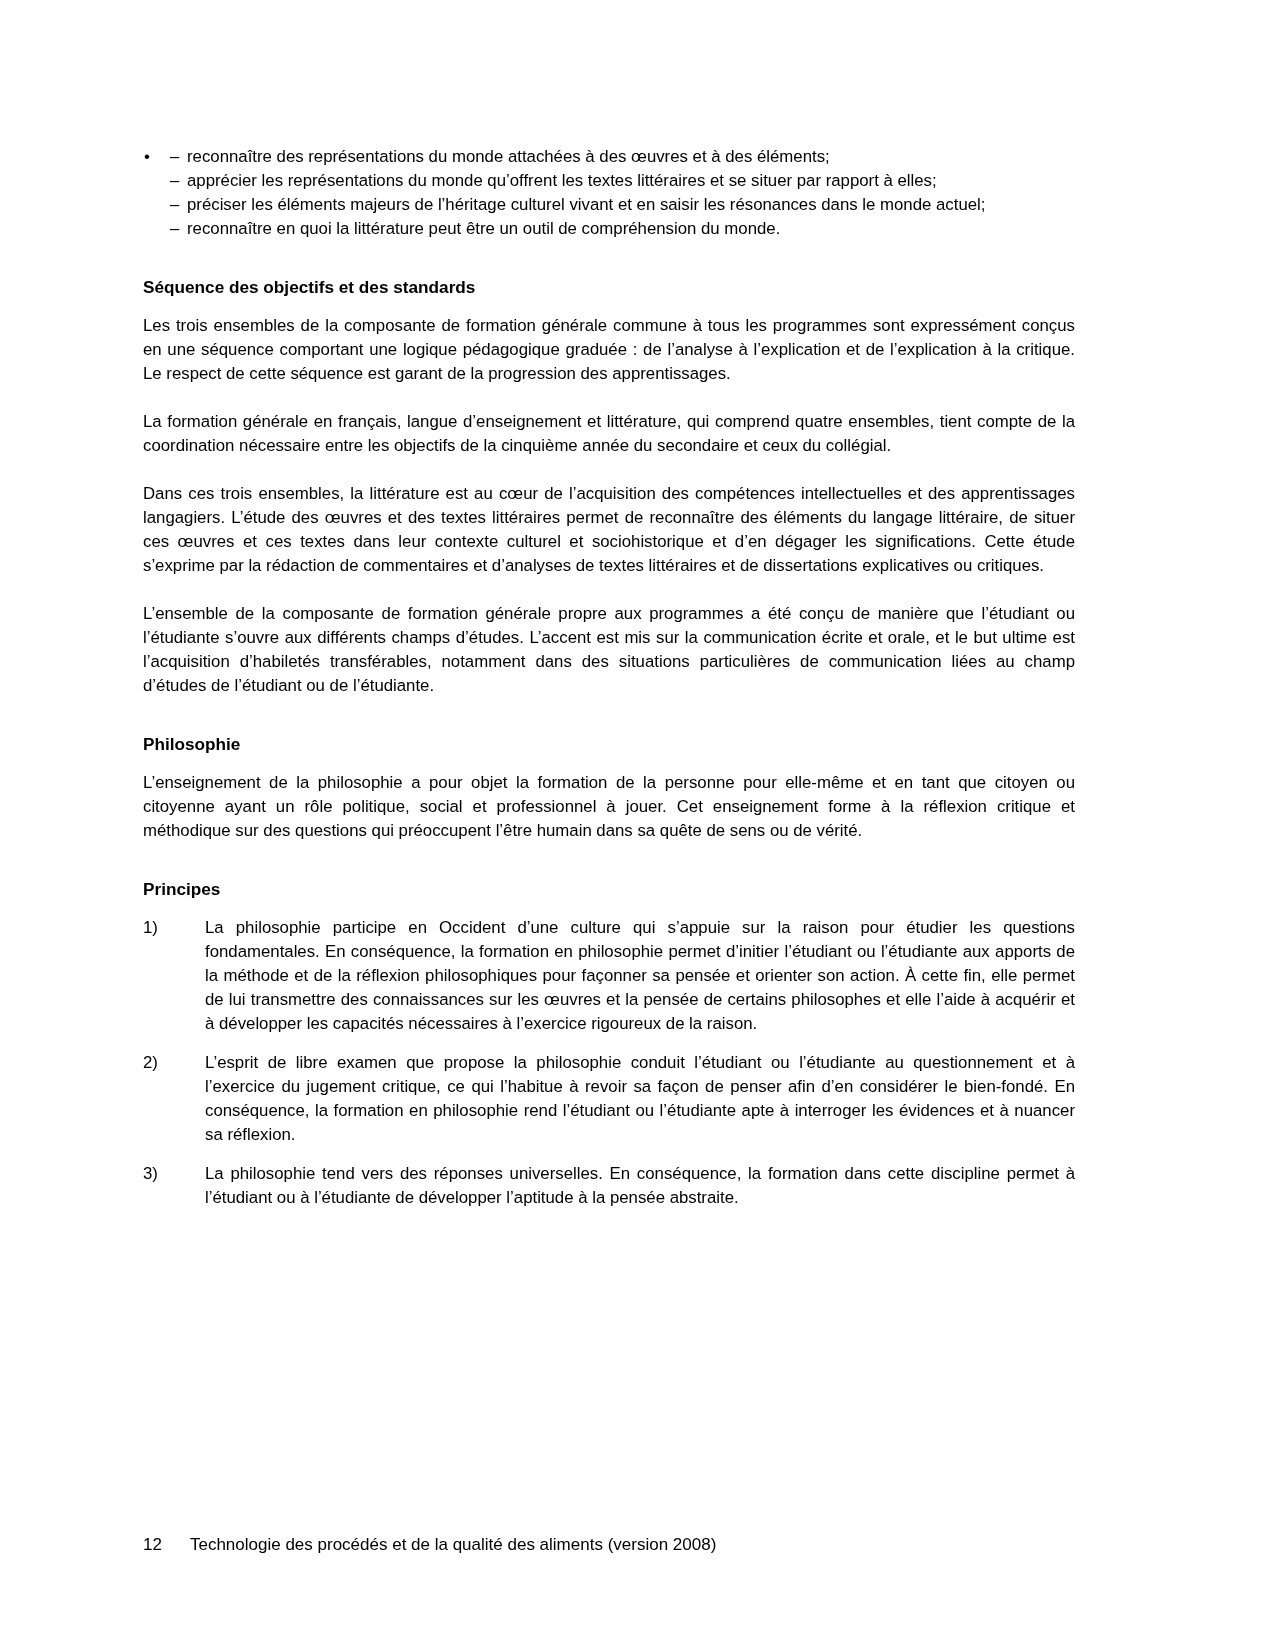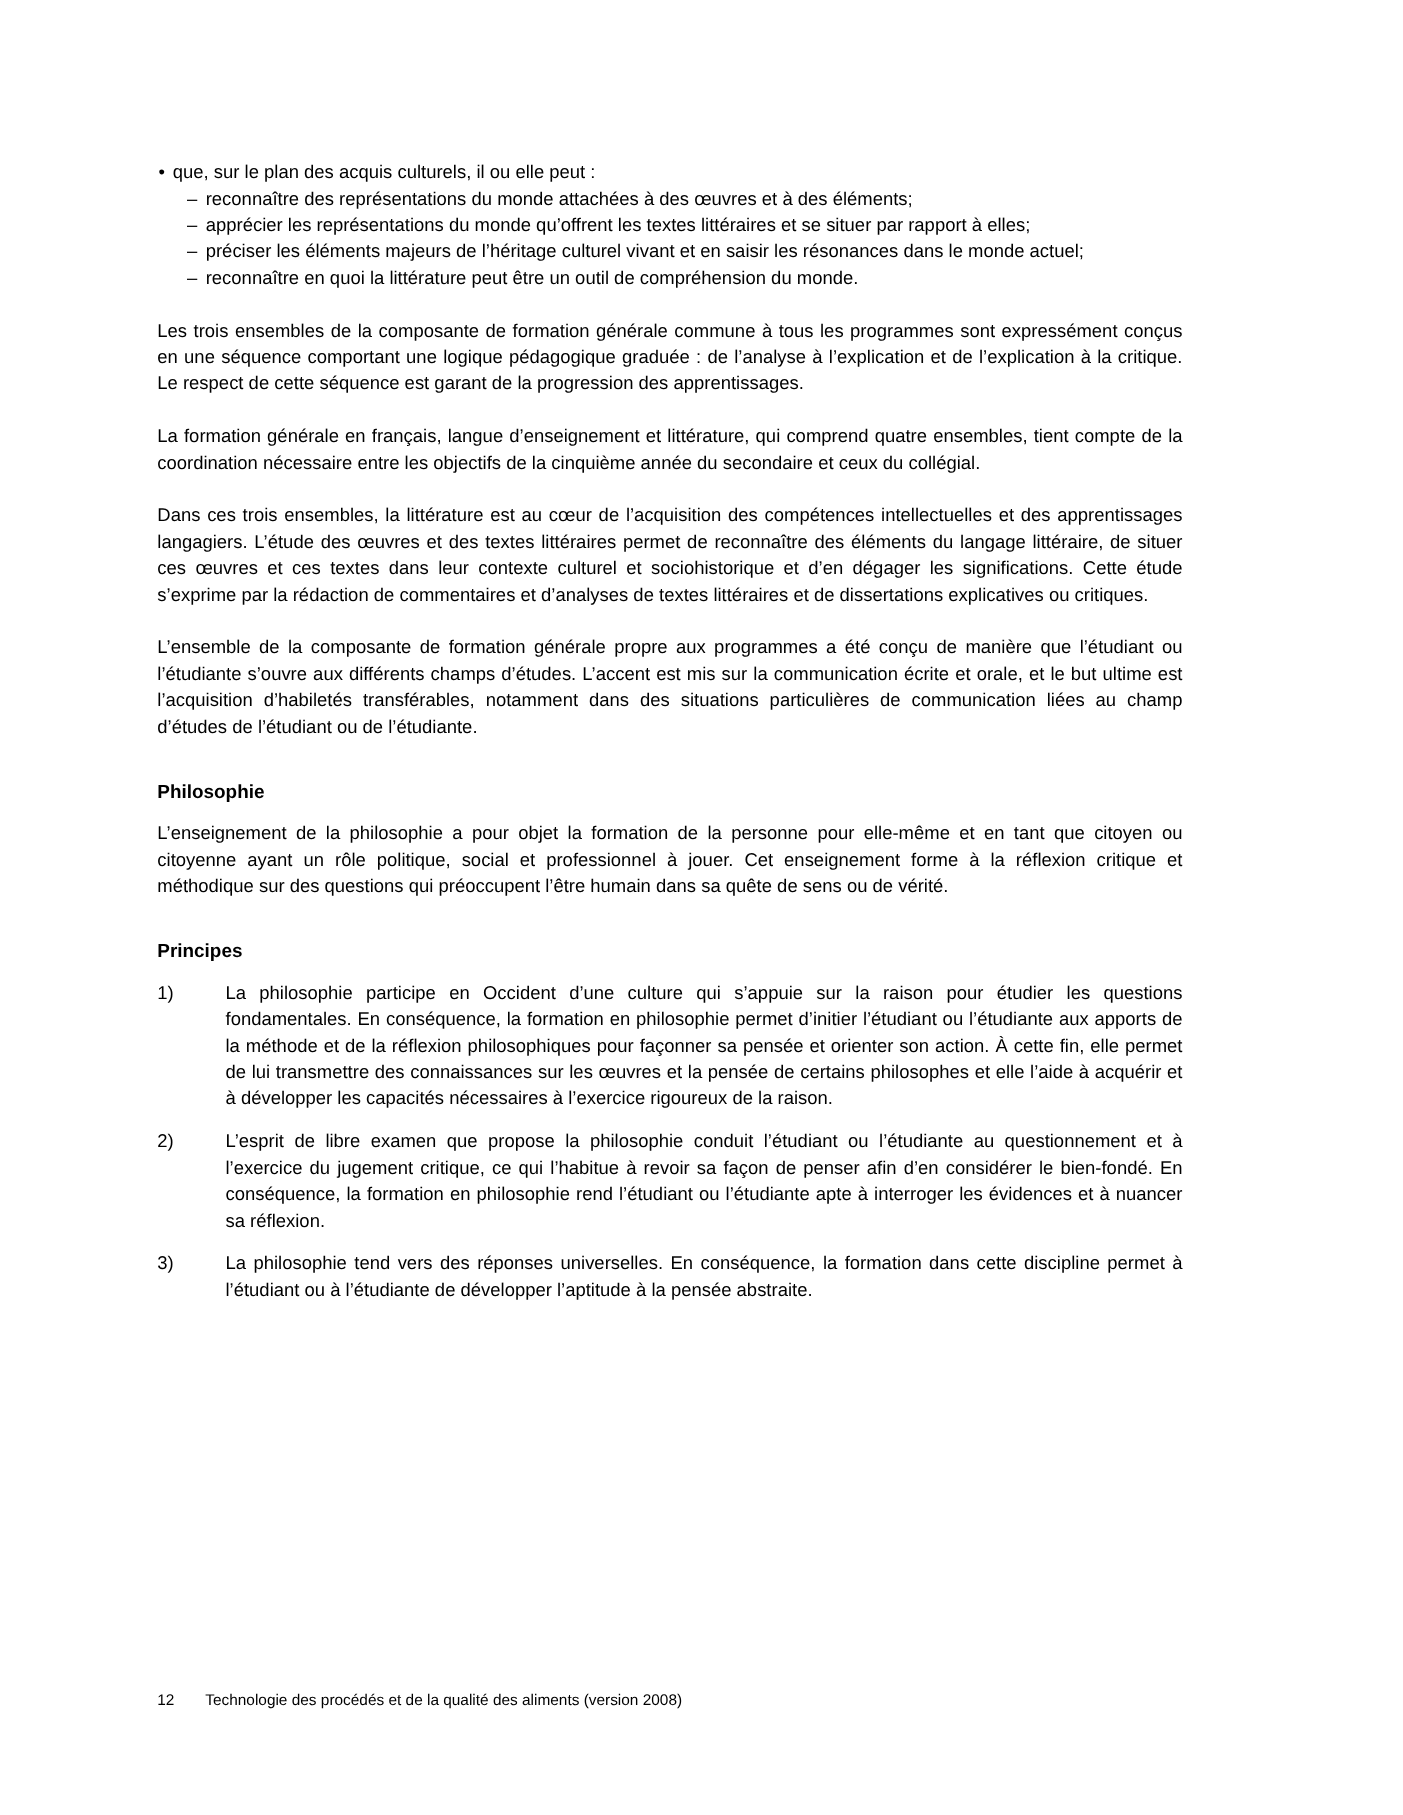--- a/index.html
+++ b/index.html
@@ -38,54 +38,54 @@
   .heading + .para { margin-top: 15px; }
   .num-row { display: flex; margin-top: 15px; }
   .num-glyph { flex: 0 0 22px; }
   .num-text { flex: 1; text-align: justify; margin-left: 40px; }
   .footer {
     position: absolute;
     left: 143px;
     top: 1537px;
     display: flex;
     column-gap: 28px;
-    font-size: 14px;
+    font-size: 17px;
     line-height: 16px;
     text-align: left;
   }
 </style>
 </head>
 <body>
 
 <div class="page">
   <div class="content">
 
     <div class="bullet-row">
       <span class="bullet-glyph">•</span>
       <div class="bullet-body">
-        <div>que, sur le plan des acquis culturels, il ou elle peut :</div>
         <div class="dash-row">
           <span class="dash-glyph">–</span>
           <div class="dash-text">reconnaître des représentations du monde attachées à des œuvres et à des éléments;</div>
         </div>
         <div class="dash-row">
           <span class="dash-glyph">–</span>
           <div class="dash-text">apprécier les représentations du monde qu’offrent les textes littéraires et se situer par rapport à elles;</div>
         </div>
         <div class="dash-row">
           <span class="dash-glyph">–</span>
           <div class="dash-text">préciser les éléments majeurs de l’héritage culturel vivant et en saisir les résonances dans le monde actuel;</div>
         </div>
         <div class="dash-row">
           <span class="dash-glyph">–</span>
           <div class="dash-text">reconnaître en quoi la littérature peut être un outil de compréhension du monde.</div>
         </div>
       </div>
     </div>
 
+    <div class="heading">Séquence des objectifs et des standards</div>
     <div class="para">Les trois ensembles de la composante de formation générale commune à tous les programmes sont expressément conçus en une séquence comportant une logique pédagogique graduée : de l’analyse à l’explication et de l’explication à la critique. Le respect de cette séquence est garant de la progression des apprentissages.</div>
     <div class="para">La formation générale en français, langue d’enseignement et littérature, qui comprend quatre ensembles, tient compte de la coordination nécessaire entre les objectifs de la cinquième année du secondaire et ceux du collégial.</div>
     <div class="para">Dans ces trois ensembles, la littérature est au cœur de l’acquisition des compétences intellectuelles et des apprentissages langagiers. L’étude des œuvres et des textes littéraires permet de reconnaître des éléments du langage littéraire, de situer ces œuvres et ces textes dans leur contexte culturel et sociohistorique et d’en dégager les significations. Cette étude s’exprime par la rédaction de commentaires et d’analyses de textes littéraires et de dissertations explicatives ou critiques.</div>
     <div class="para">L’ensemble de la composante de formation générale propre aux programmes a été conçu de manière que l’étudiant ou l’étudiante s’ouvre aux différents champs d’études. L’accent est mis sur la communication écrite et orale, et le but ultime est l’acquisition d’habiletés transférables, notamment dans des situations particulières de communication liées au champ d’études de l’étudiant ou de l’étudiante.</div>
 
     <div class="heading">Philosophie</div>
     <div class="para">L’enseignement de la philosophie a pour objet la formation de la personne pour elle-même et en tant que citoyen ou citoyenne ayant un rôle politique, social et professionnel à jouer. Cet enseignement forme à la réflexion critique et méthodique sur des questions qui préoccupent l’être humain dans sa quête de sens ou de vérité.</div>
 
     <div class="heading">Principes</div>
     <div class="num-row">

